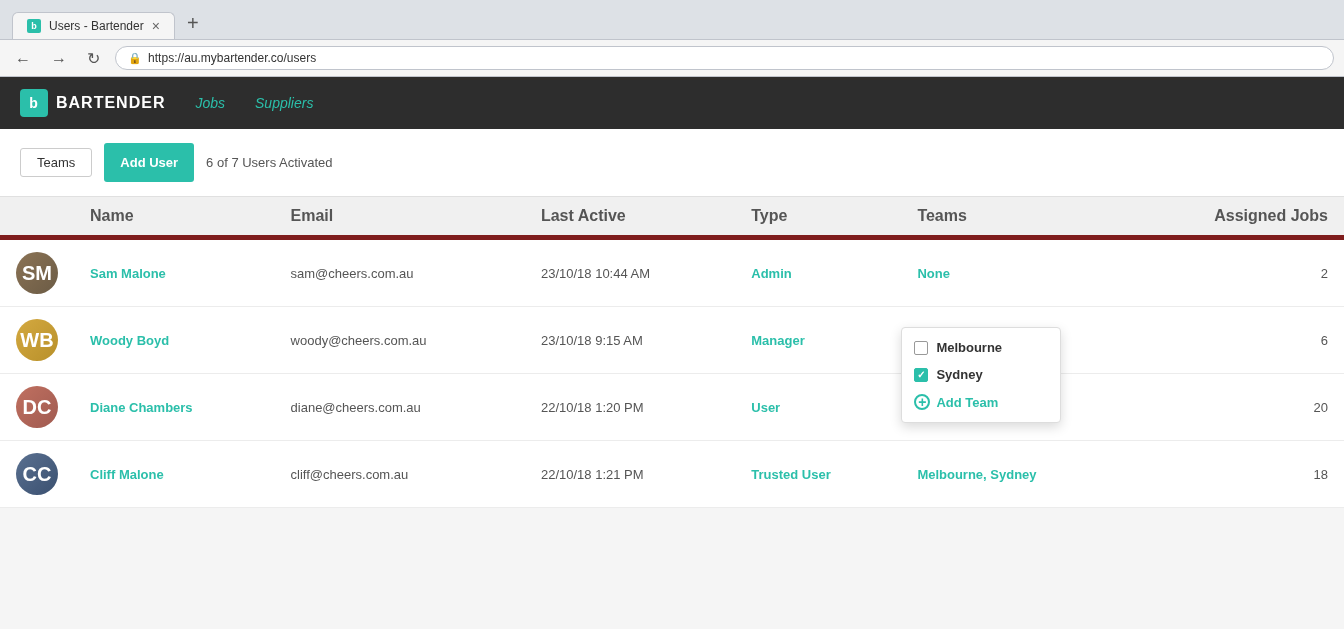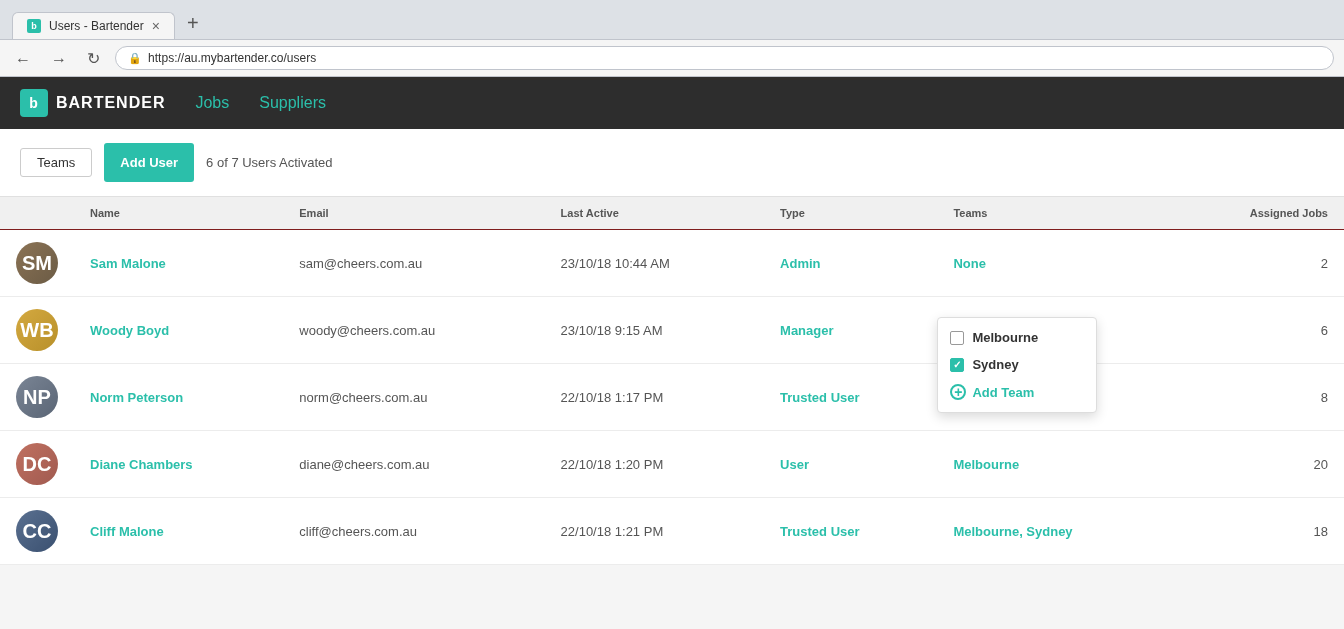--- a/index.html
+++ b/index.html
@@ -115,21 +115,22 @@
       display: flex;
       align-items: center;
       justify-content: center;
       color: white;
       font-weight: bold;
       font-size: 14px;
     }
     .nav-link {
       color: #2bbfaa;
       text-decoration: none;
-      font-size: 16px;
+      font-size: 14px;
+      font-style: italic;
     }
 
     
     .toolbar {
       background: white;
       padding: 14px 20px;
       display: flex;
       align-items: center;
       gap: 12px;
       border-bottom: 1px solid #e0e0e0;
@@ -166,24 +167,24 @@
     table {
       width: 100%;
       border-collapse: collapse;
     }
     thead tr {
       background: #f0f0f0;
     }
     thead th {
       padding: 10px 16px;
       text-align: left;
-      font-size: 11px;
+      font-size: 16px;
       color: #555;
       font-weight: 600;
-      border-bottom: 1px solid #7f1d1d;
+      border-bottom: 5px solid #7f1d1d;
     }
     thead th:first-child { width: 70px; }
     tbody tr {
       border-bottom: 1px solid #ececec;
       background: white;
     }
     tbody td {
       padding: 12px 16px;
       vertical-align: middle;
       font-size: 13px;
@@ -364,31 +365,20 @@
               </div>
               <div class="add-team-item">
                 <span class="add-team-icon">+</span>
                 <span>Add Team</span>
               </div>
             </div></td>
           <td class="jobs-cell" style="text-align: right;">6</td>
         </tr>
         <tr>
           <td class="avatar-cell">
-            <div class="avatar avatar-norm">NP</div>
-          </td>
-          <td><span class="user-name">Norm Peterson</span></td>
-          <td class="email-cell">norm@cheers.com.au</td>
-          <td class="date-cell">22/10/18 1:17 PM</td>
-          <td class="type-cell">Trusted User</td>
-          <td class="team-cell" style="position: relative;"></td>
-          <td class="jobs-cell" style="text-align: right;">8</td>
-        </tr>
-        <tr>
-          <td class="avatar-cell">
             <div class="avatar avatar-diane">DC</div>
           </td>
           <td><span class="user-name">Diane Chambers</span></td>
           <td class="email-cell">diane@cheers.com.au</td>
           <td class="date-cell">22/10/18 1:20 PM</td>
           <td class="type-cell">User</td>
           <td class="team-cell" style="position: relative;">Melbourne</td>
           <td class="jobs-cell" style="text-align: right;">20</td>
         </tr>
         <tr>

